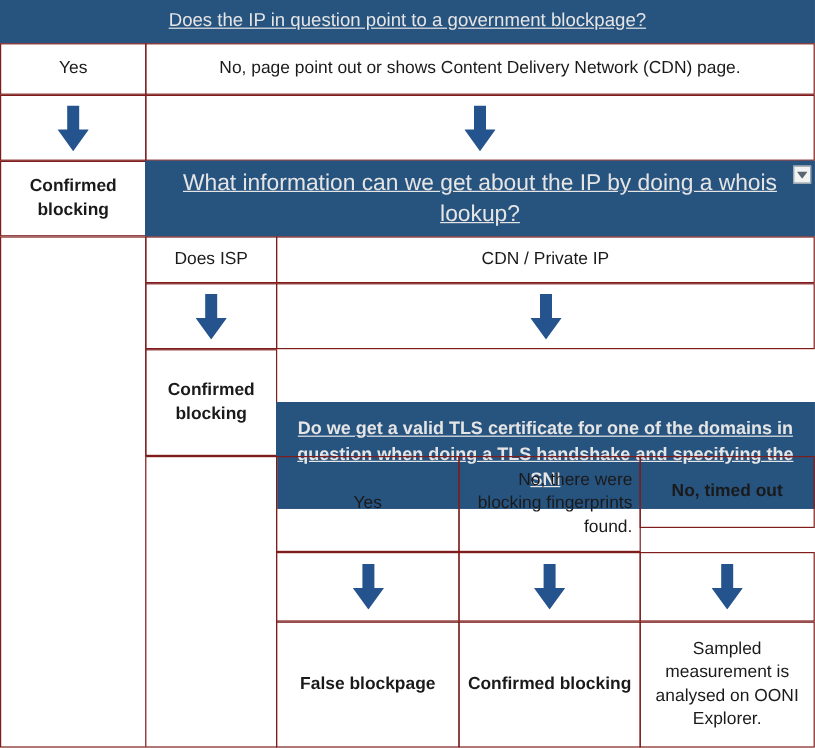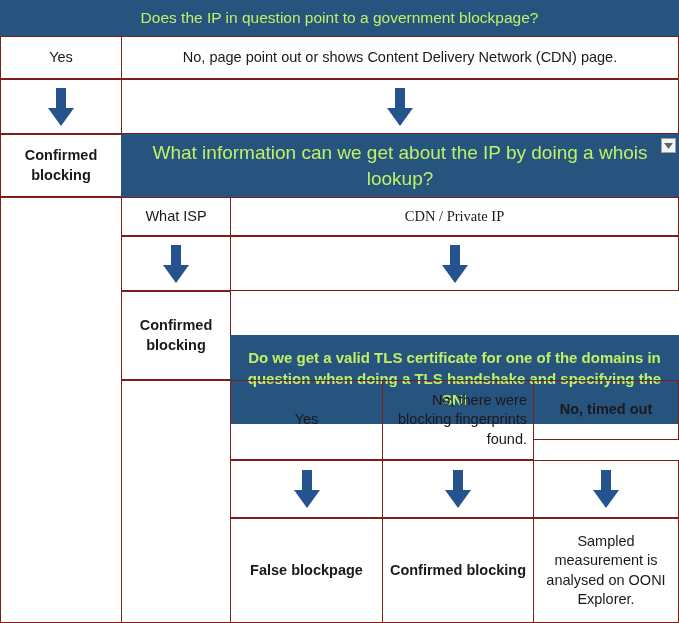--- a/index.html
+++ b/index.html
@@ -37,23 +37,24 @@
     overflow: hidden;
   }
 
   .bordered {
     border: 1px solid #7f1d1d;
   }
 
   
   .qbar {
     background: #27537f;
-    color: #bef264;
+    color: #e5e5e5;
     border: 1px solid #27537f;
     font-size: 15px;
+    text-decoration: underline;
   }
   .qbar.q1 { font-size: 15.5px; }
   .qbar.q2 { font-size: 19px; }
   .qbar.q3 {
     font-size: 15px;
     font-weight: bold;
     line-height: 1.38;
     padding: 4px 10px;
   }
 
@@ -124,23 +125,23 @@
   <div class="cell qbar q2" style="left:121px; top:134px; width:558px; height:63px;">What information can we get about the IP by doing a whois lookup?</div>
 
   <div class="dropdown-btn" style="left:661px; top:138px;">
     <svg width="9" height="6" viewBox="0 0 9 6" xmlns="http://www.w3.org/2000/svg" aria-hidden="true">
       <polygon points="0,0 9,0 4.5,6" fill="#5a6570"></polygon>
     </svg>
   </div>
 
   <div class="cell bordered blank" style="left:0px; top:197px; width:122px; height:426px;"></div>
 
-  <div class="cell bordered" style="left:121px; top:197px; width:110px; height:39px;">What ISP</div>
+  <div class="cell bordered" style="left:121px; top:197px; width:110px; height:39px;">Does ISP</div>
 
-  <div class="cell bordered" style="left:230px; top:197px; width:449px; height:39px;font-family:Liberation Serif, serif;">CDN / Private IP</div>
+  <div class="cell bordered" style="left:230px; top:197px; width:449px; height:39px;">CDN / Private IP</div>
 
   <div class="cell bordered" style="left:121px; top:236px; width:110px; height:55px;">
     <span class="arrow-wrap">
       <svg class="arrow" viewBox="0 0 26 38" xmlns="http://www.w3.org/2000/svg" aria-hidden="true">
         <polygon points="8,0 18,0 18,20 26,20 13,38 0,20 8,20" fill="#25538d"></polygon>
       </svg>
     </span>
   </div>
 
   <div class="cell bordered" style="left:230px; top:236px; width:449px; height:55px;">

